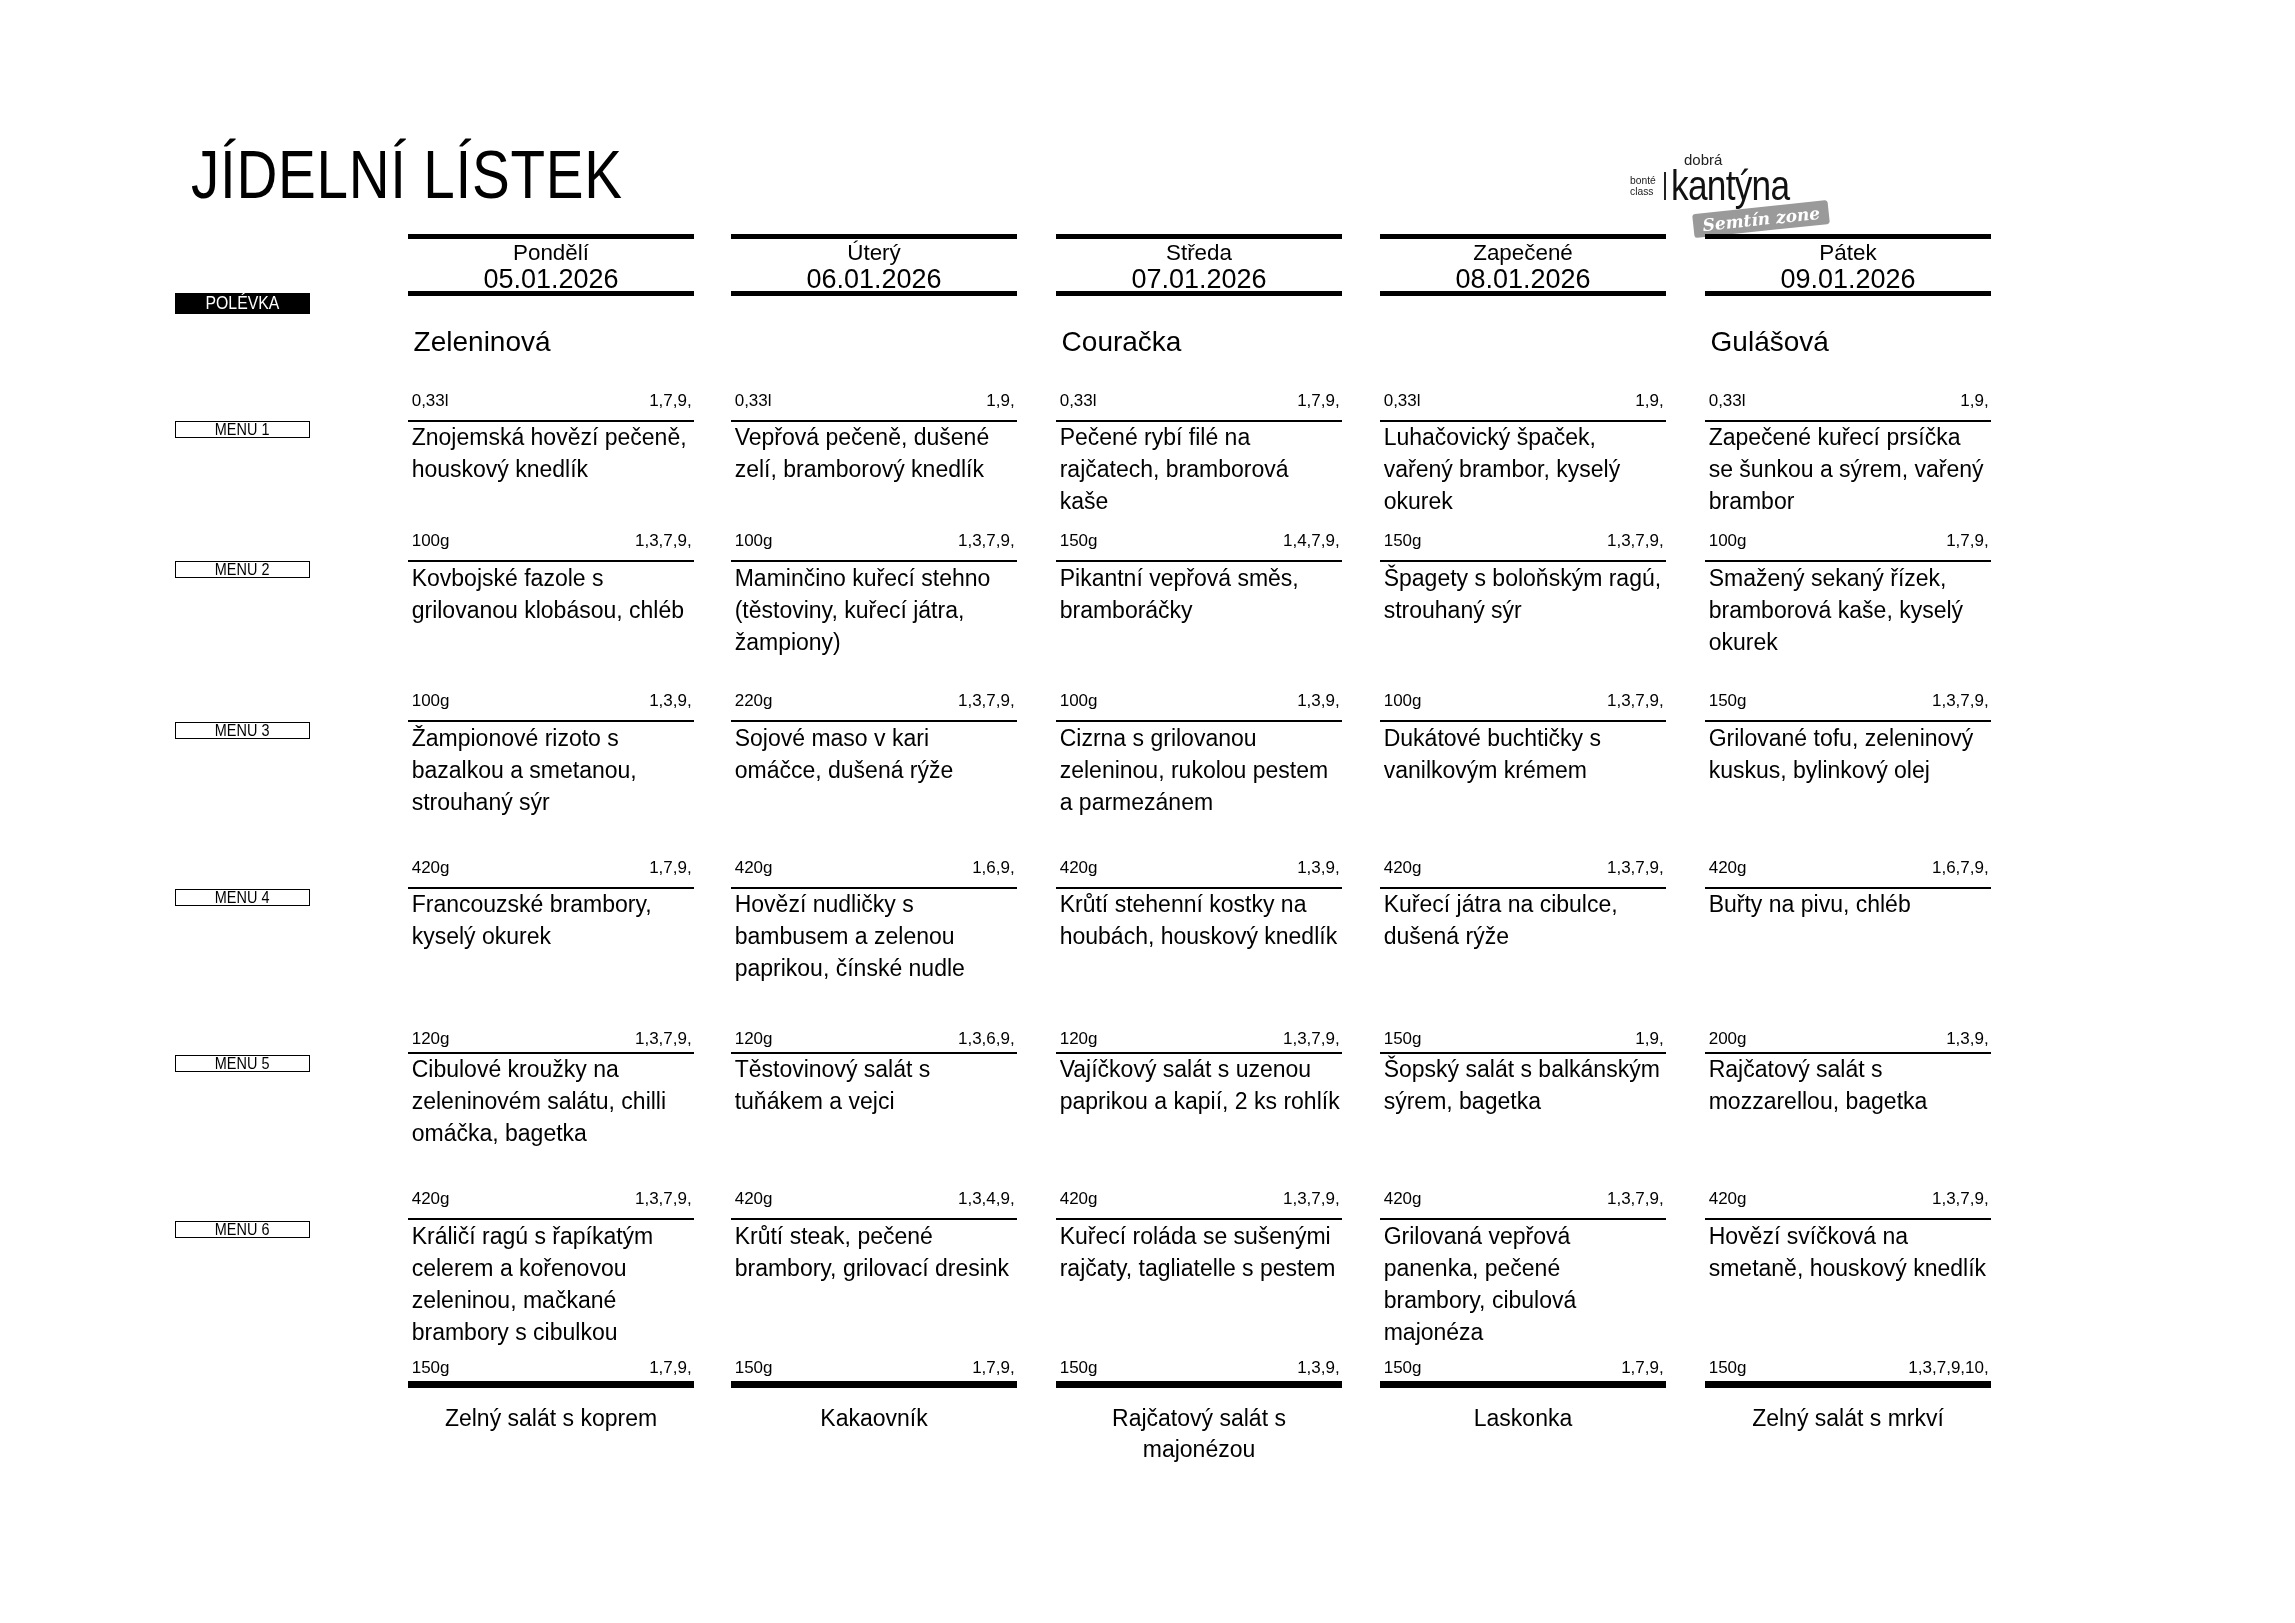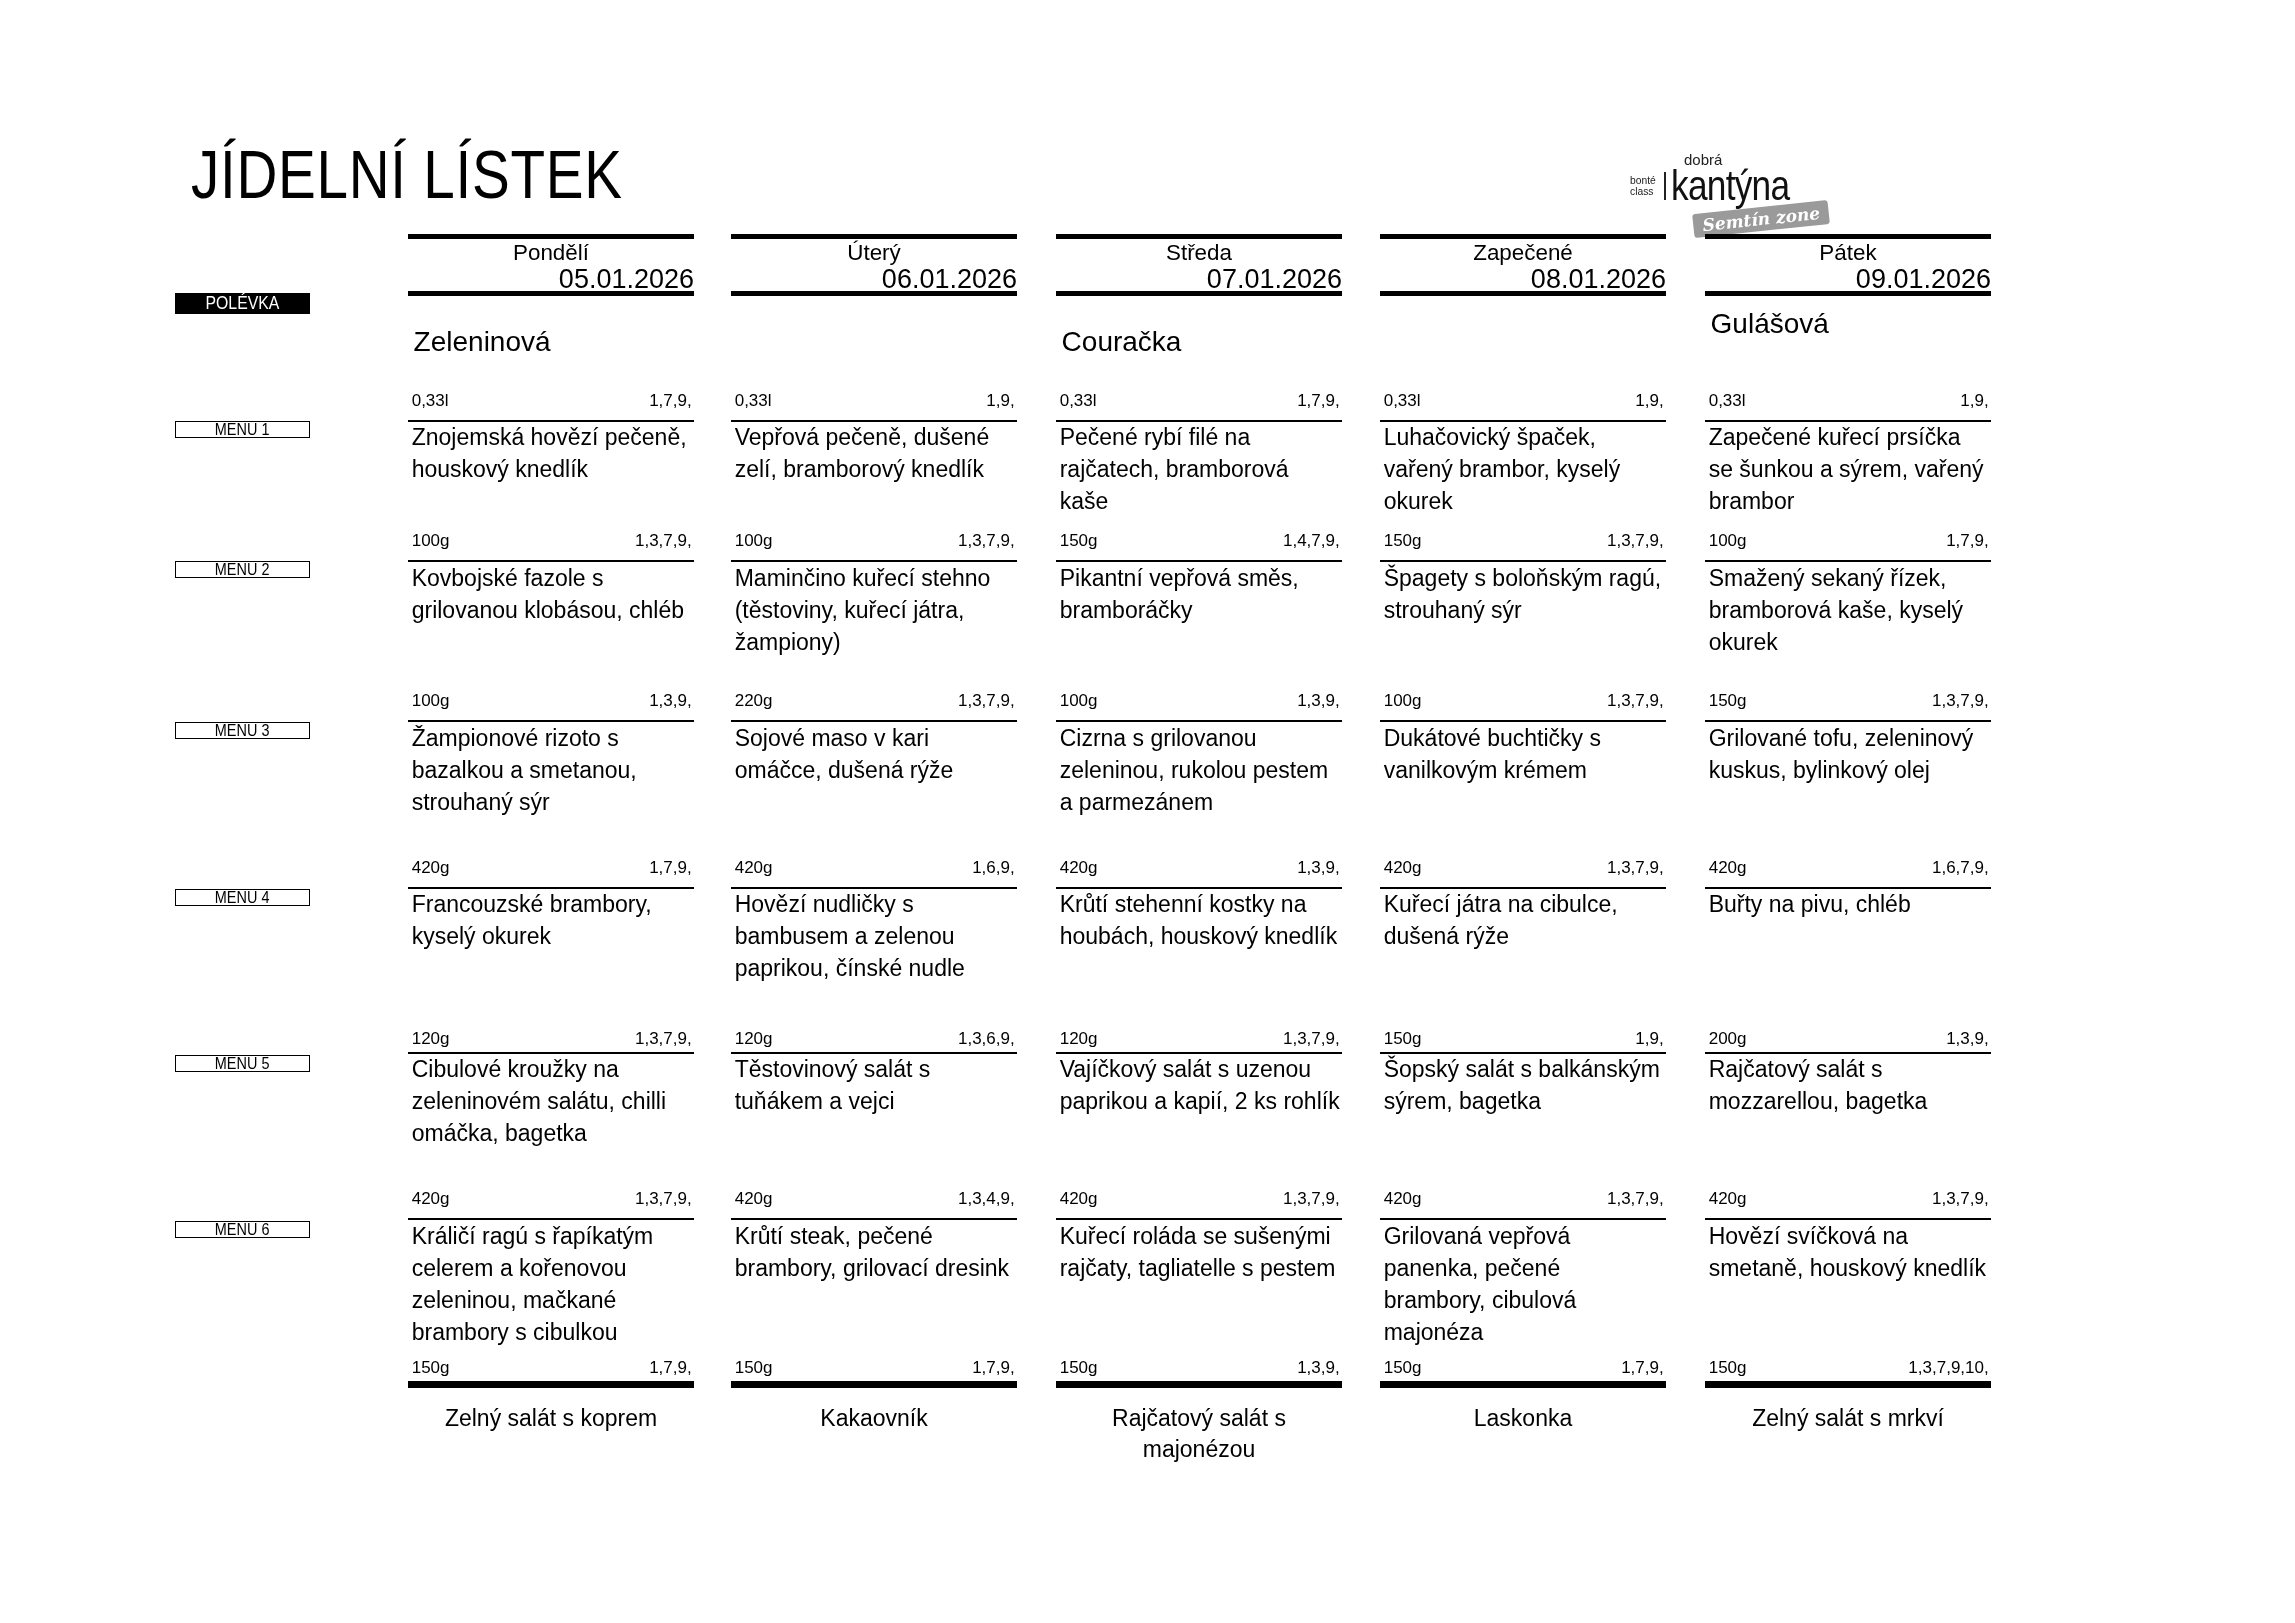--- a/index.html
+++ b/index.html
@@ -17,21 +17,21 @@
                   padding: 1.9px 9.3px; border-radius: 2.8px; transform: rotate(-6deg); }
   .label { position: absolute; left: 175px; width: 135px; height: 17px; box-sizing: border-box;
            font-size: 17px; line-height: 15px; text-align: center; transform-origin: center; }
   .label.filled { background: #000; color: #fff; height: 20.5px; line-height: 20.5px; font-size: 18.6px; }
   .label.boxed { border: 1.9px solid #000; background: #fff; }
   .label span { display: inline-block; transform: scaleX(0.85); }
   .col { position: absolute; top: 0; width: 286px; height: 100%; margin-left: 48px; }
   .thick { position: absolute; left: 0; width: 100%; height: 4.7px; background: #000; }
   .thin { position: absolute; left: 0; width: 100%; height: 1.9px; background: #000; }
   .dayname { position: absolute; left: 0; width: 100%; top: 241px; text-align: center; font-size: 22.4px; line-height: 24px; }
-  .daydate { position: absolute; left: 0; width: 100%; top: 265px; text-align: right; font-size: 27px; line-height: 28px; }
+  .daydate { position: absolute; left: 0; width: 100%; top: 265px; text-align: center; font-size: 27px; line-height: 28px; }
   .soup { position: absolute; left: 5.6px; width: 280px; font-size: 28px; line-height: 35px; }
   .meta { position: absolute; left: 3.7px; width: 280px; font-size: 17px; line-height: 18.6px; display: flex; justify-content: space-between; }
   .meta span { display: inline-block; }
   .dish { position: absolute; left: 3.7px; width: 280px; font-size: 23px; line-height: 32px; }
   .bottom { position: absolute; left: 0; width: 100%; top: 1403px; text-align: center; font-size: 23px; line-height: 31px; }
 </style>
 </head>
 <body>
 
 <div class="title">JÍDELNÍ LÍSTEK</div>
@@ -281,21 +281,21 @@
       </div>
     <div class="thick" style="top:1381px; height:6.5px"></div>
     <div class="bottom">Laskonka</div>
   </div>
     <div class="col" style="left: 1657px;">
     <div class="thick" style="top:234px"></div>
     <div class="dayname">Pátek</div>
     <div class="daydate">09.01.2026</div>
     <div class="thick" style="top:291px"></div>
 
-    <div class="soup" style="top:306px; height:71px; display:flex; align-items:flex-start;">
+    <div class="soup" style="top:306px; height:71px; display:flex; align-items:center;">
         <span>Gulášová</span>
       </div>
     <div class="meta" style="top:392px">
         <span>0,33l</span>
         <span>1,9,</span>
       </div>
     <div class="thin" style="top:420px"></div>
     <div class="dish" style="top:421px">Zapečené kuřecí prsíčka se šunkou a sýrem, vařený brambor</div>
 
     <div class="meta" style="top:532px">

